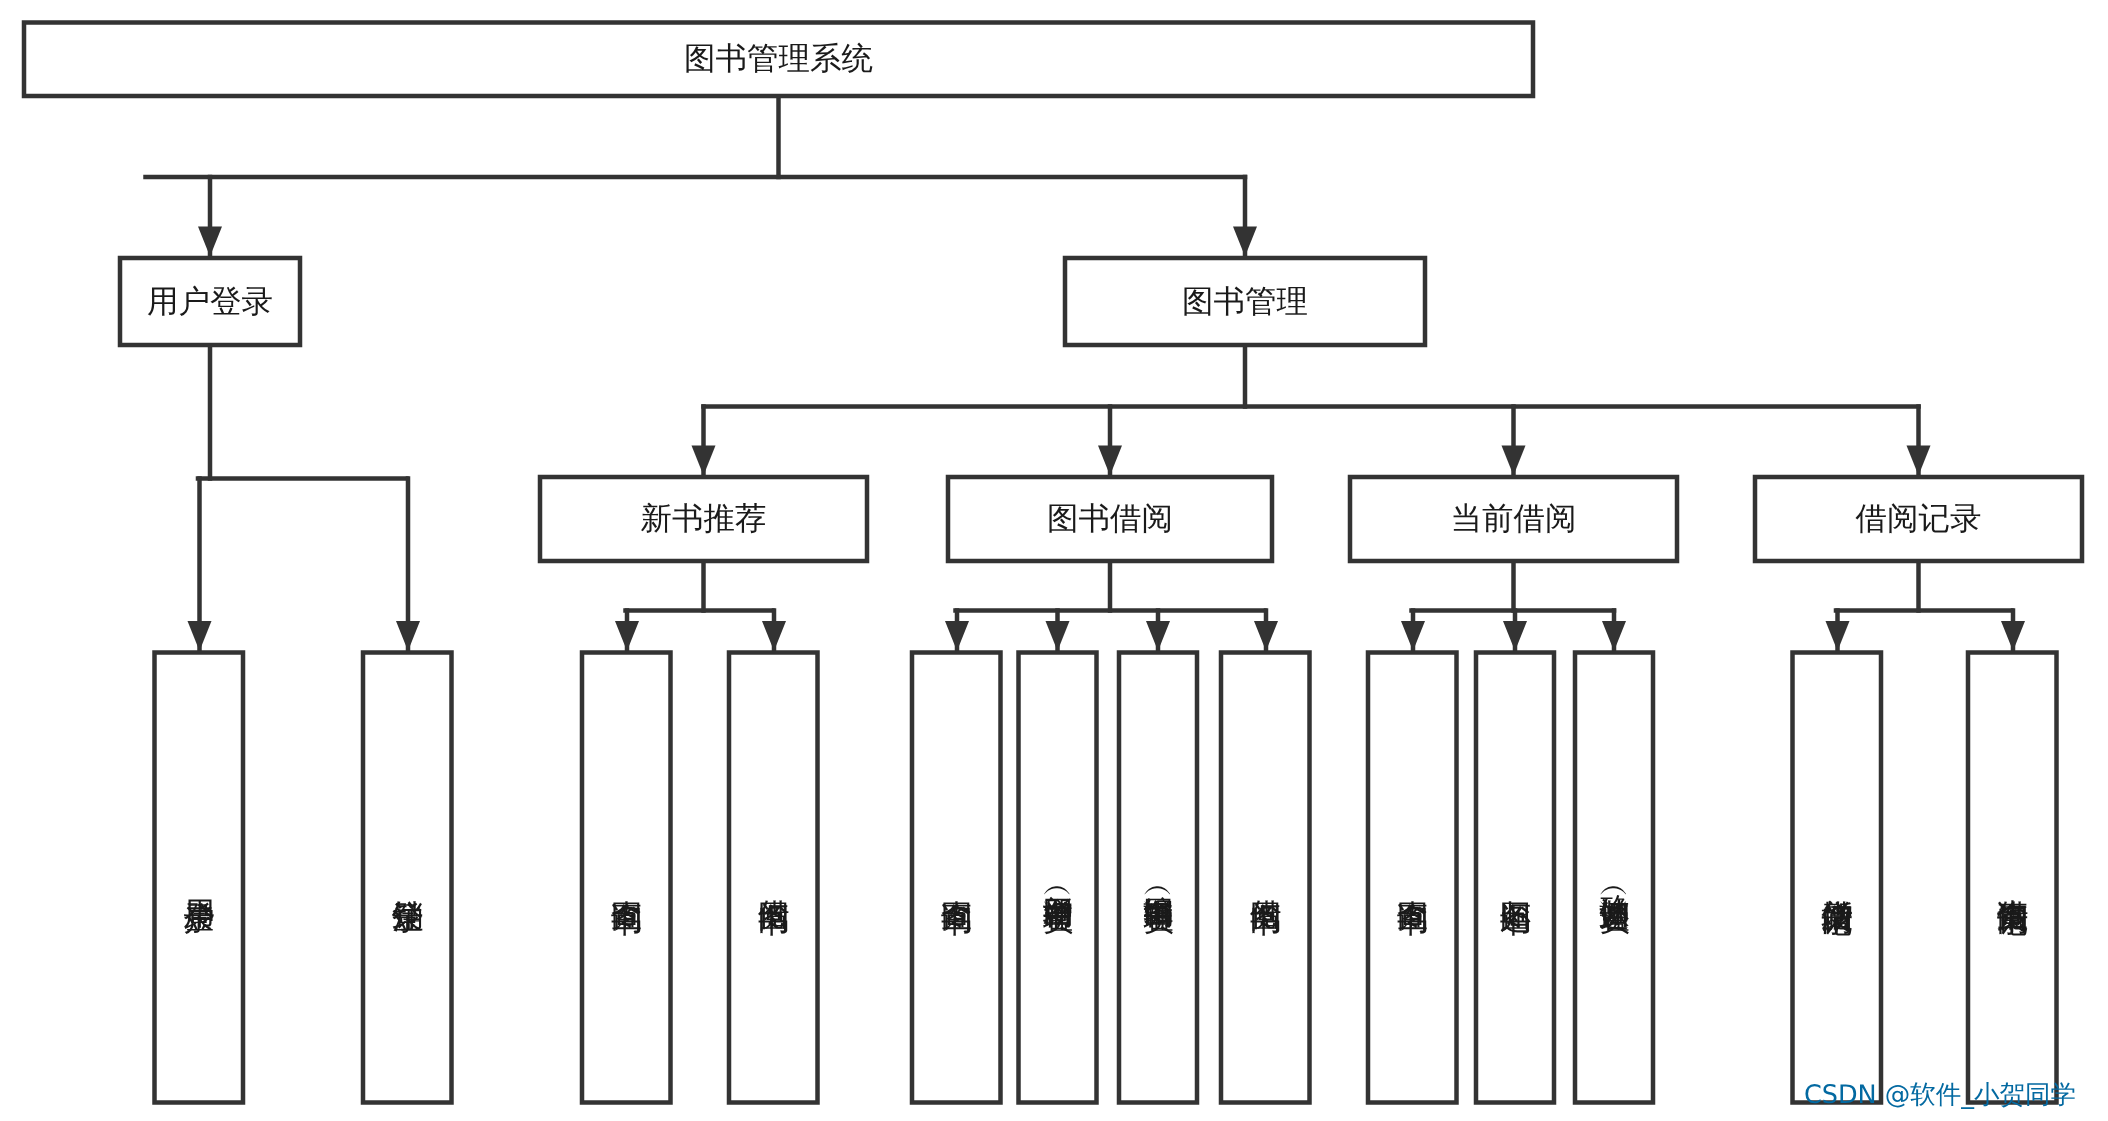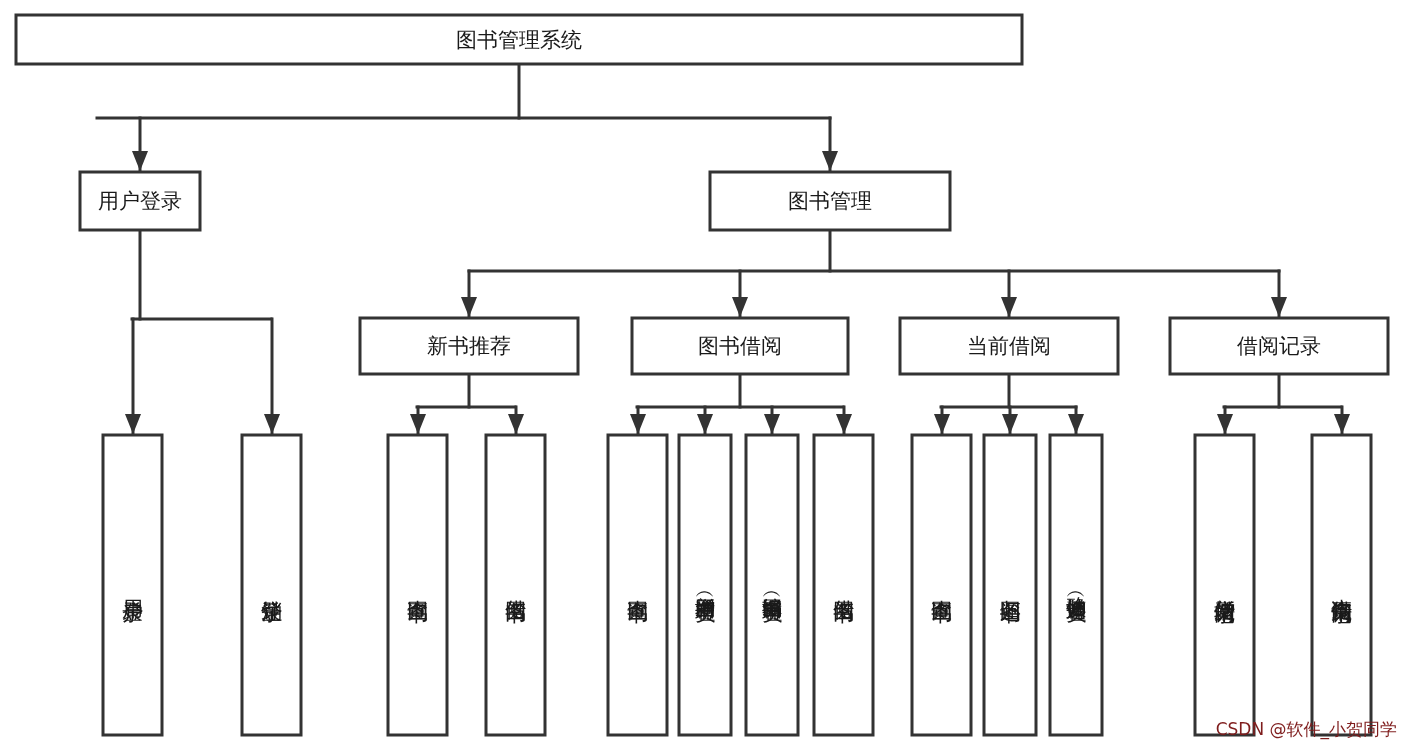--- a/index.html
+++ b/index.html
@@ -61,25 +61,25 @@
     letter-spacing: 1px;
     display: flex;
     align-items: center;
     justify-content: center;
     white-space: nowrap;
     pointer-events: none;
     user-select: none;
   }
   .watermark {
     position: absolute;
-    right: 8px;
+    right: 21px;
     bottom: 6px;
     font-family: "DejaVu Sans", "Liberation Sans", sans-serif;
     font-size: 17px;
-    color: #7f1d1d;
+    color: #0369a1;
     white-space: nowrap;
     user-select: none;
   }
 </style>
 </head>
 <body>
 
 <div id="diagram-root">
 
   <svg id="flow-svg" viewBox="0 0 1405 747">

